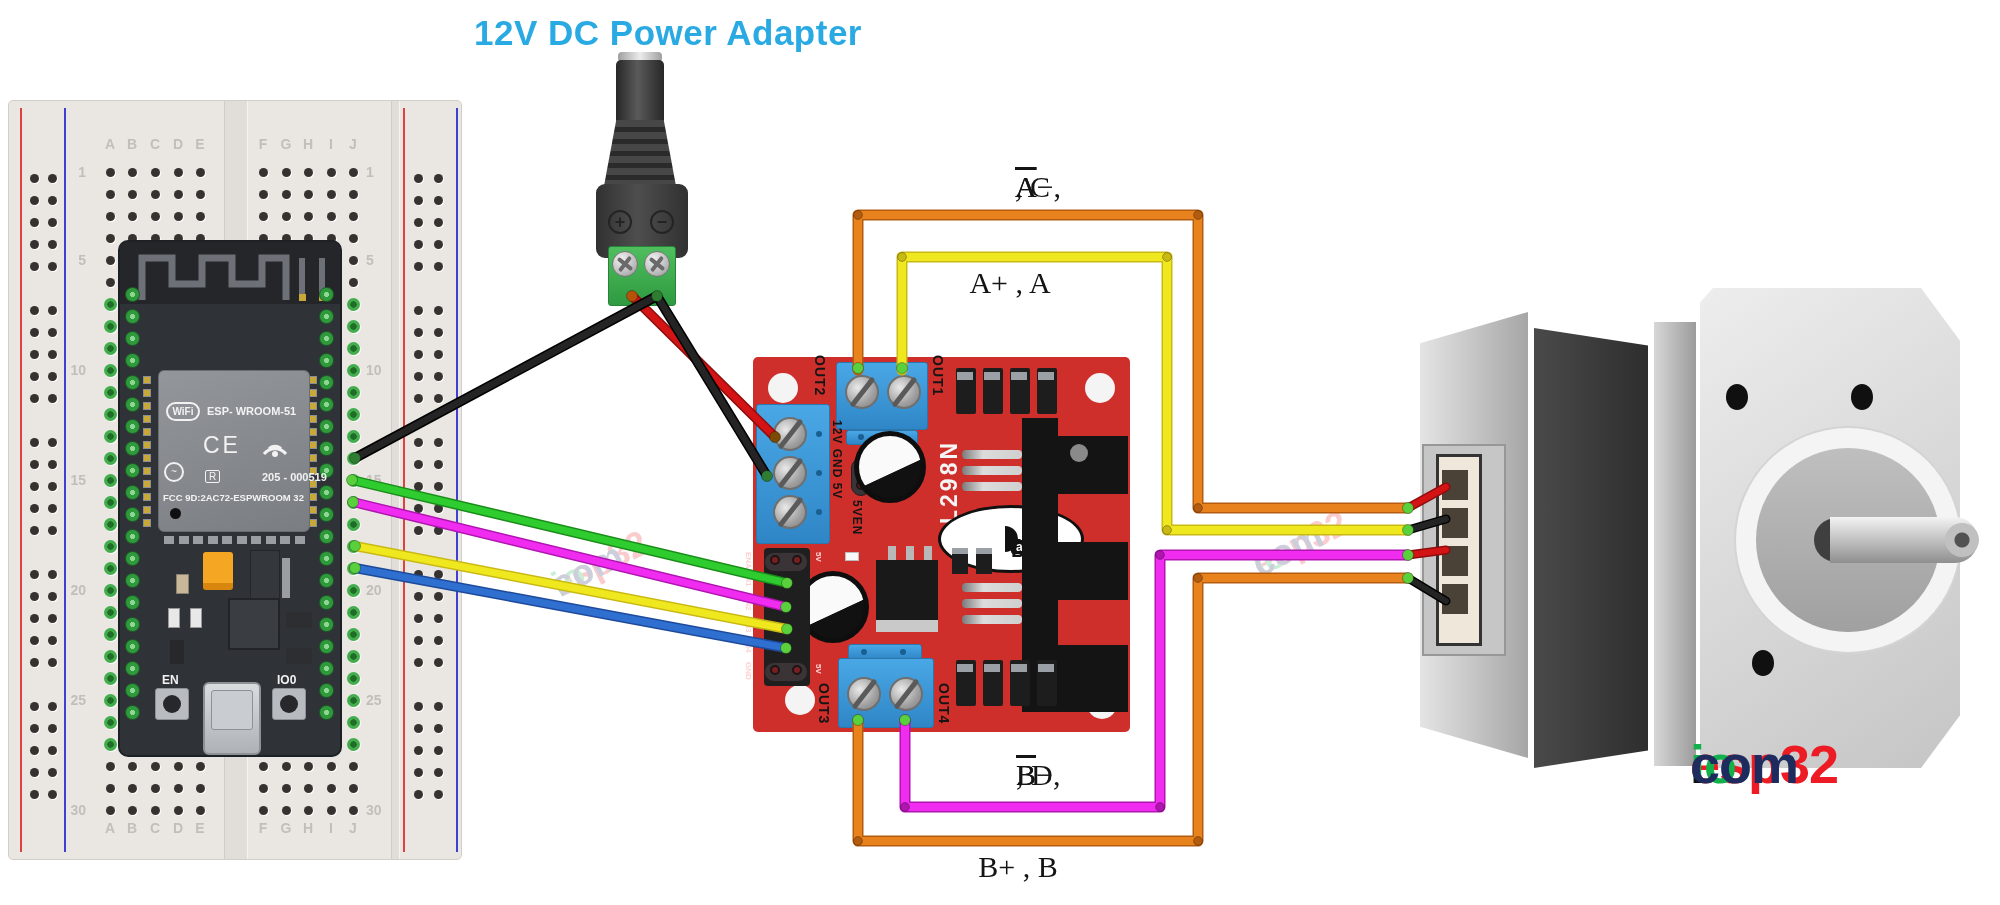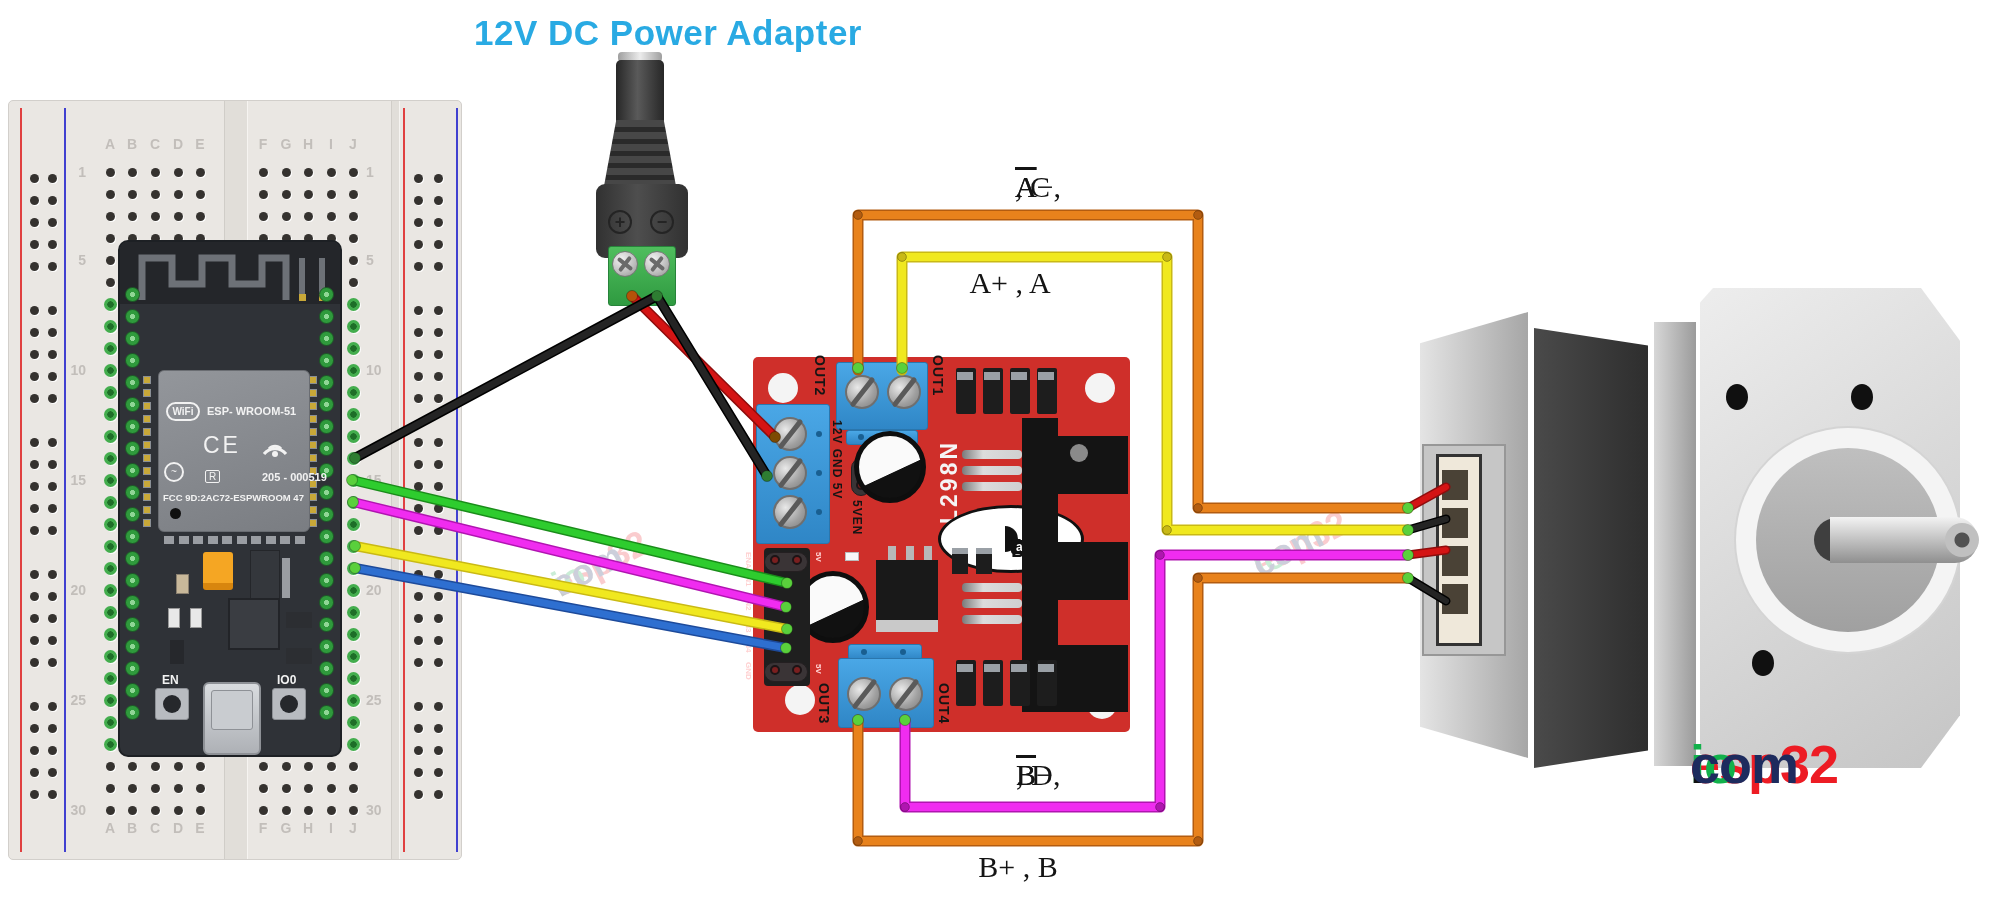--- a/index.html
+++ b/index.html
@@ -645,21 +645,21 @@
     <div class="sh-txt" style="left:207px;top:405px;font-size:11px;font-weight:bold;">ESP- WROOM-51</div>
     <div class="sh-txt" style="left:203px;top:432px;font-size:23px;letter-spacing:3px;">CE</div>
     <svg style="left:258px;top:430px;" width="34" height="30" viewBox="0 0 34 30">
       <path d="M6 24 A14 14 0 0 1 28 24" fill="none" stroke="#f2f2f2" stroke-width="3"></path>
       <path d="M11 19 A8 8 0 0 1 23 19" fill="none" stroke="#f2f2f2" stroke-width="3"></path>
       <circle cx="17" cy="24" r="3" fill="#f2f2f2"></circle>
     </svg>
     <div style="left:164px;top:462px;width:20px;height:20px;border:2px solid #f2f2f2;border-radius:50%;color:#f2f2f2;font-size:10px;text-align:center;line-height:16px;">~</div>
     <div class="sh-txt" style="left:205px;top:470px;font-size:10px;border:1px solid #f2f2f2;border-radius:2px;padding:0 3px;">R</div>
     <div class="sh-txt" style="left:226px;top:471px;font-size:11px;font-weight:bold;margin-left:36px;">205 - 000519</div>
-    <div class="sh-txt" style="left:163px;top:492px;font-size:9.5px;font-weight:bold;">FCC 9D:2AC72-ESPWROOM 47</div>
+    <div class="sh-txt" style="left:163px;top:492px;font-size:9.5px;font-weight:bold;">FCC 9D:2AC72-ESPWROOM 32</div>
     <div style="left:170px;top:508px;width:11px;height:11px;border-radius:50%;background:#101010;"></div>
     <div id="esp-shpads" style="left:0;top:0;">
         <div class="shpad" style="left: 164px; top: 536px;"></div>
         <div class="shpad" style="left: 178.5px; top: 536px;"></div>
         <div class="shpad" style="left: 193px; top: 536px;"></div>
         <div class="shpad" style="left: 207.5px; top: 536px;"></div>
         <div class="shpad" style="left: 222px; top: 536px;"></div>
         <div class="shpad" style="left: 236.5px; top: 536px;"></div>
         <div class="shpad" style="left: 251px; top: 536px;"></div>
         <div class="shpad" style="left: 265.5px; top: 536px;"></div>

